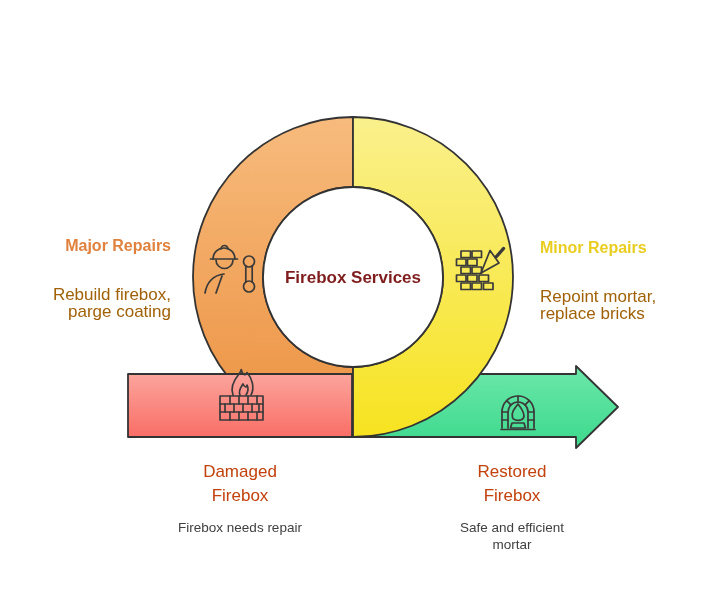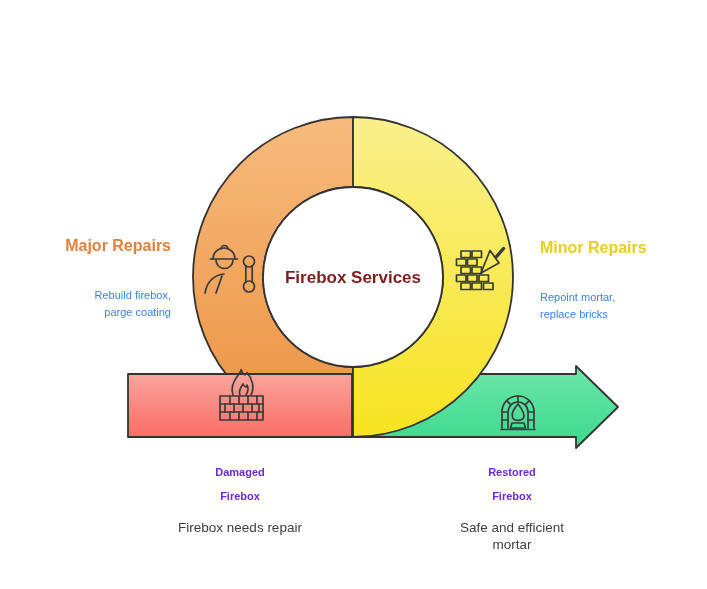--- a/index.html
+++ b/index.html
@@ -14,24 +14,24 @@
   }
   .center-label{
     left:263px;top:268px;width:180px;text-align:center;
     font-size:17px;font-weight:bold;color:#7f1d1d;
   }
   .callout-left{right:536px;top:237px;text-align:right;white-space:nowrap;}
   .callout-right{left:540px;top:239px;text-align:left;white-space:nowrap;}
   .callout-heading{font-size:16px;font-weight:bold;margin-bottom:32px;}
   .callout-left .callout-heading{color:#e0813d;}
   .callout-right .callout-heading{color:#e9cd1f;}
-  .callout-desc{font-size:11px;color:#3b82f6;line-height:16.5px;}
+  .callout-desc{font-size:17px;color:#a16207;line-height:16.5px;}
   .stage-left{left:140px;top:460px;width:200px;text-align:center;}
   .stage-right{left:412px;top:460px;width:200px;text-align:center;}
-  .stage-heading{font-size:11px;font-weight:bold;color:#6d28d9;line-height:24px;}
+  .stage-heading{font-size:17px;font-weight:normal;color:#c2410c;line-height:24px;}
   .stage-caption{margin-top:11px;font-size:13.5px;color:#404040;line-height:17px;}
   svg{position:absolute;left:0;top:0;}
   .outline{stroke:#333333;stroke-width:1.8;}
   .icon{stroke:#3a3a3a;stroke-width:1.7;fill:none;stroke-linecap:round;stroke-linejoin:round;}
 </style>
 </head>
 <body>
 
 <div class="canvas">
 

